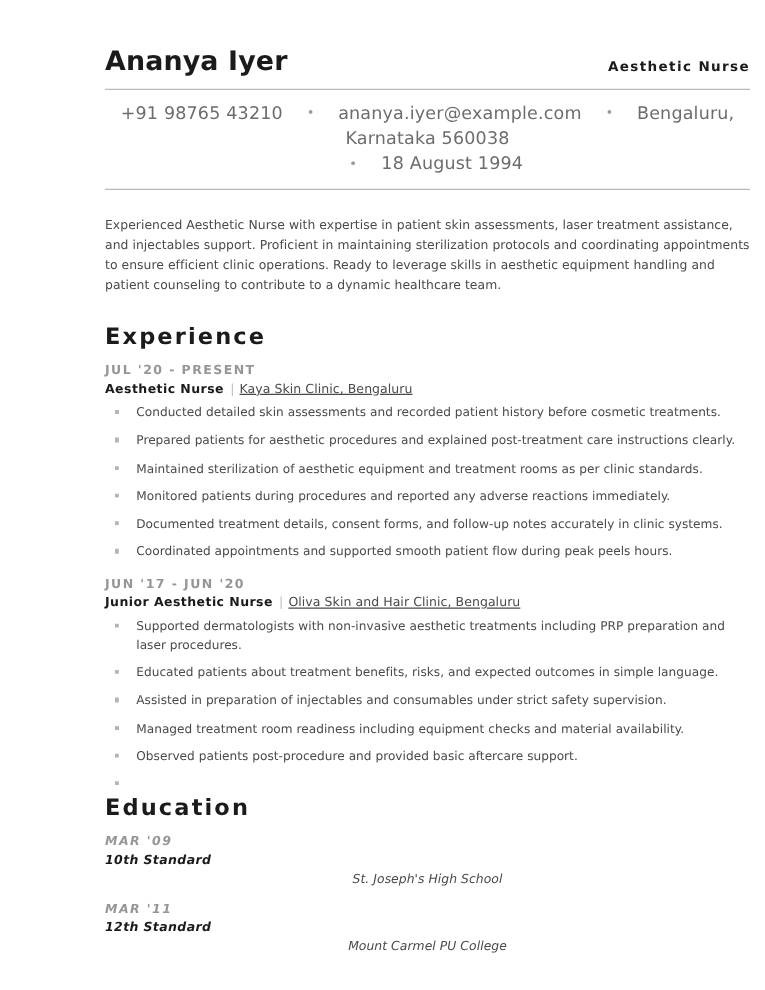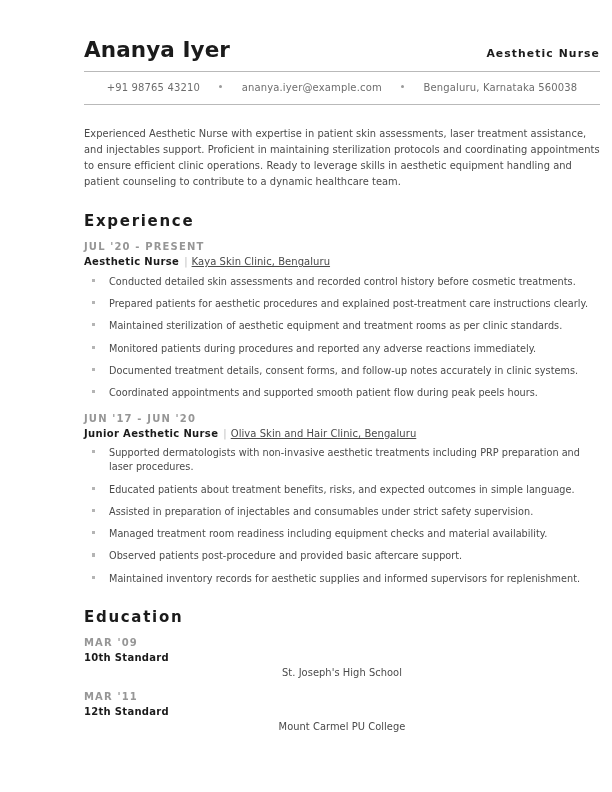--- a/index.html
+++ b/index.html
@@ -49,21 +49,21 @@
     border-top: 1px solid #b9b9b9;
     margin: 9px 0 0 0;
     width: 516px;
   }
   .contact-block {
     margin-top: 9px;
     width: 516px;
     text-align: center;
   }
   .contact-line {
-    font-size: 10px;
+    font-size: 14px;
     color: #6d6d6d;
     line-height: 1.45;
     letter-spacing: 0.15px;
   }
   .contact-item { display: inline; }
   .dot-sep {
     display: inline-block;
     width: 3px;
     height: 3px;
     border-radius: 50%;
@@ -86,21 +86,21 @@
     line-height: 1.62;
     color: #4a4a4a;
     letter-spacing: 0.05px;
     text-align: left;
   }
 
   
   .section-title {
     margin-top: 22px;
     margin-bottom: 11px;
-    font-size: 15px;
+    font-size: 18px;
     font-weight: bold;
     color: #1b1b1b;
     letter-spacing: 1.7px;
   }
   .entry { margin-bottom: 2px; }
   .entry-date {
     font-size: 10px;
     font-weight: bold;
     color: #969696;
     letter-spacing: 1.15px;
@@ -144,21 +144,21 @@
   ul.bullets li .marker {
     position: absolute;
     left: 8px;
     top: 4px;
     width: 3.2px;
     height: 3.2px;
     background: #b4b4b4;
   }
 
   
-  .edu-entry { margin-bottom: 13px; }
+  .edu-entry { margin-bottom: 13px; font-style: italic; }
   .edu-degree {
     font-size: 10px;
     font-weight: bold;
     color: #1b1b1b;
     letter-spacing: 0.3px;
     margin-bottom: 4px;
   }
   .edu-school {
     font-size: 9.9px;
     color: #4a4a4a;
@@ -179,57 +179,61 @@
   <hr class="rule">
 
   <div class="contact-block">
     <div class="contact-line">
       <span class="contact-item">+91 98765 43210</span>
       <span class="dot-sep"></span>
       <span class="contact-item">ananya.iyer@example.com</span>
       <span class="dot-sep"></span>
       <span class="contact-item">Bengaluru, Karnataka 560038</span>
     </div>
+    <div class="contact-line">
+      <span class="dot-sep"></span>
+      <span class="contact-item">18 August 1994</span>
+    </div>
   </div>
 
   <hr class="rule2">
 
   <div class="summary">Experienced Aesthetic Nurse with expertise in patient skin assessments, laser treatment assistance, and injectables support. Proficient in maintaining sterilization protocols and coordinating appointments to ensure efficient clinic operations. Ready to leverage skills in aesthetic equipment handling and patient counseling to contribute to a dynamic healthcare team.</div>
 
   <div class="section-title">Experience</div>
 
   <div class="entry">
     <div class="entry-date">JUL '20 - PRESENT</div>
     <div class="entry-head">
       <span class="entry-role">Aesthetic Nurse</span><span class="pipe">|</span><span class="entry-org">Kaya Skin Clinic,  Bengaluru</span>
     </div>
     <ul class="bullets">
       <li><span class="marker"></span></li>
-      <li><span class="marker"></span><span>Conducted detailed skin assessments and recorded control history before cosmetic treatments.</span></li>
+      <li><span class="marker"></span><span>Conducted detailed skin assessments and recorded patient history before cosmetic treatments.</span></li>
       <li><span class="marker"></span><span>Prepared patients for aesthetic procedures and explained post-treatment care instructions clearly.</span></li>
       <li><span class="marker"></span><span>Maintained sterilization of aesthetic equipment and treatment rooms as per clinic standards.</span></li>
       <li><span class="marker"></span><span>Monitored patients during procedures and reported any adverse reactions immediately.</span></li>
       <li><span class="marker"></span><span>Documented treatment details, consent forms, and follow-up notes accurately in clinic systems.</span></li>
       <li><span class="marker"></span><span>Coordinated appointments and supported smooth patient flow during peak peels hours.</span></li>
     </ul>
   </div>
 
   <div class="entry">
     <div class="entry-date">JUN '17 - JUN '20</div>
     <div class="entry-head">
       <span class="entry-role">Junior Aesthetic Nurse</span><span class="pipe">|</span><span class="entry-org">Oliva Skin and Hair Clinic,  Bengaluru</span>
     </div>
     <ul class="bullets">
       <li><span class="marker"></span><span>Supported dermatologists with non-invasive aesthetic treatments including PRP preparation and laser procedures.</span></li>
       <li><span class="marker"></span><span>Educated patients about treatment benefits, risks, and expected outcomes in simple language.</span></li>
       <li><span class="marker"></span><span>Assisted in preparation of injectables and consumables under strict safety supervision.</span></li>
       <li><span class="marker"></span></li>
       <li><span class="marker"></span><span>Managed treatment room readiness including equipment checks and material availability.</span></li>
       <li><span class="marker"></span><span>Observed patients post-procedure and provided basic aftercare support.</span></li>
-      <li><span class="marker"></span><span>Maintained inventory records for aesthetic supplies and informed supervisors for replenishment.</span></li>
+      <li><span class="marker"></span></li>
     </ul>
   </div>
 
   <div class="section-title">Education</div>
 
   <div class="edu-entry">
     <div class="entry-date">MAR '09</div>
     <div class="edu-degree">10th Standard</div>
     <div class="edu-school">St. Joseph's High School</div>
   </div>

